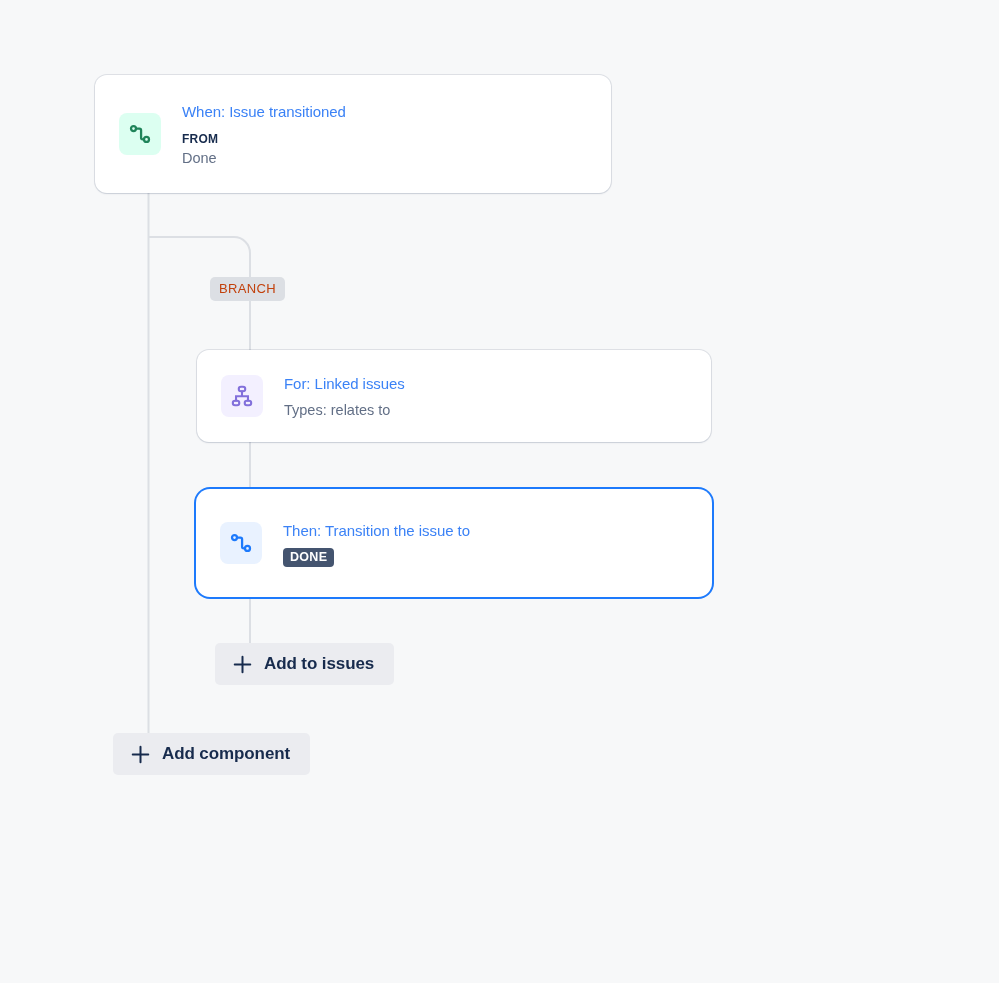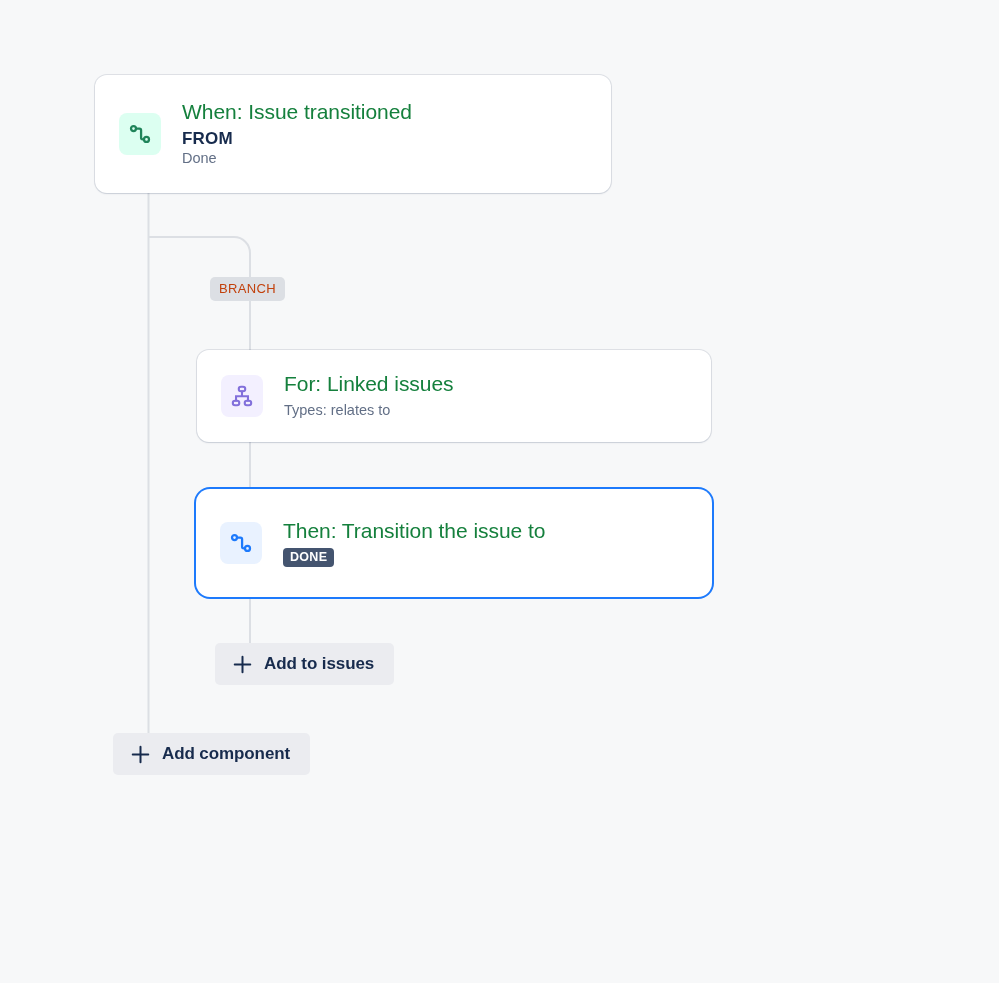--- a/index.html
+++ b/index.html
@@ -61,29 +61,29 @@
   }
   .card-icon svg { display: block; }
 
   .card-body {
     margin-left: 21px;
     padding-right: 16px;
     min-width: 0;
   }
 
   .card-title {
-    font-size: 21px;
+    font-size: 15px;
     line-height: 23px;
-    color: #15803d;
+    color: #3b82f6;
     letter-spacing: -0.05px;
     white-space: nowrap;
   }
 
   .card-kicker {
-    font-size: 17px;
+    font-size: 12px;
     font-weight: bold;
     line-height: 16px;
     color: #172B4D;
     letter-spacing: 0.2px;
     margin-top: 8px;
   }
 
   .card-sub {
     font-size: 14.5px;
     line-height: 20px;

